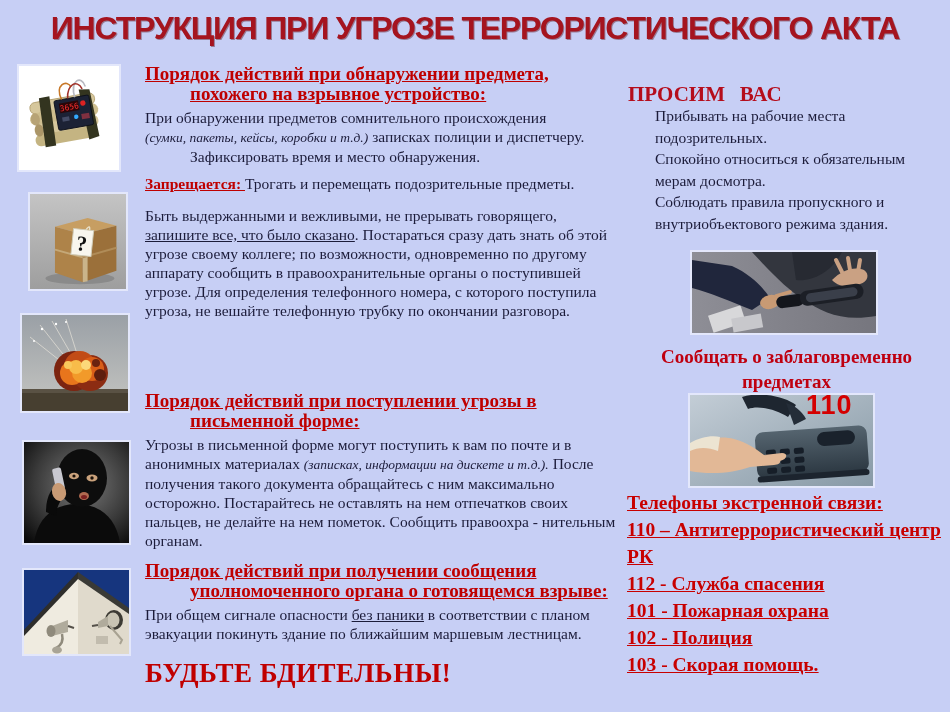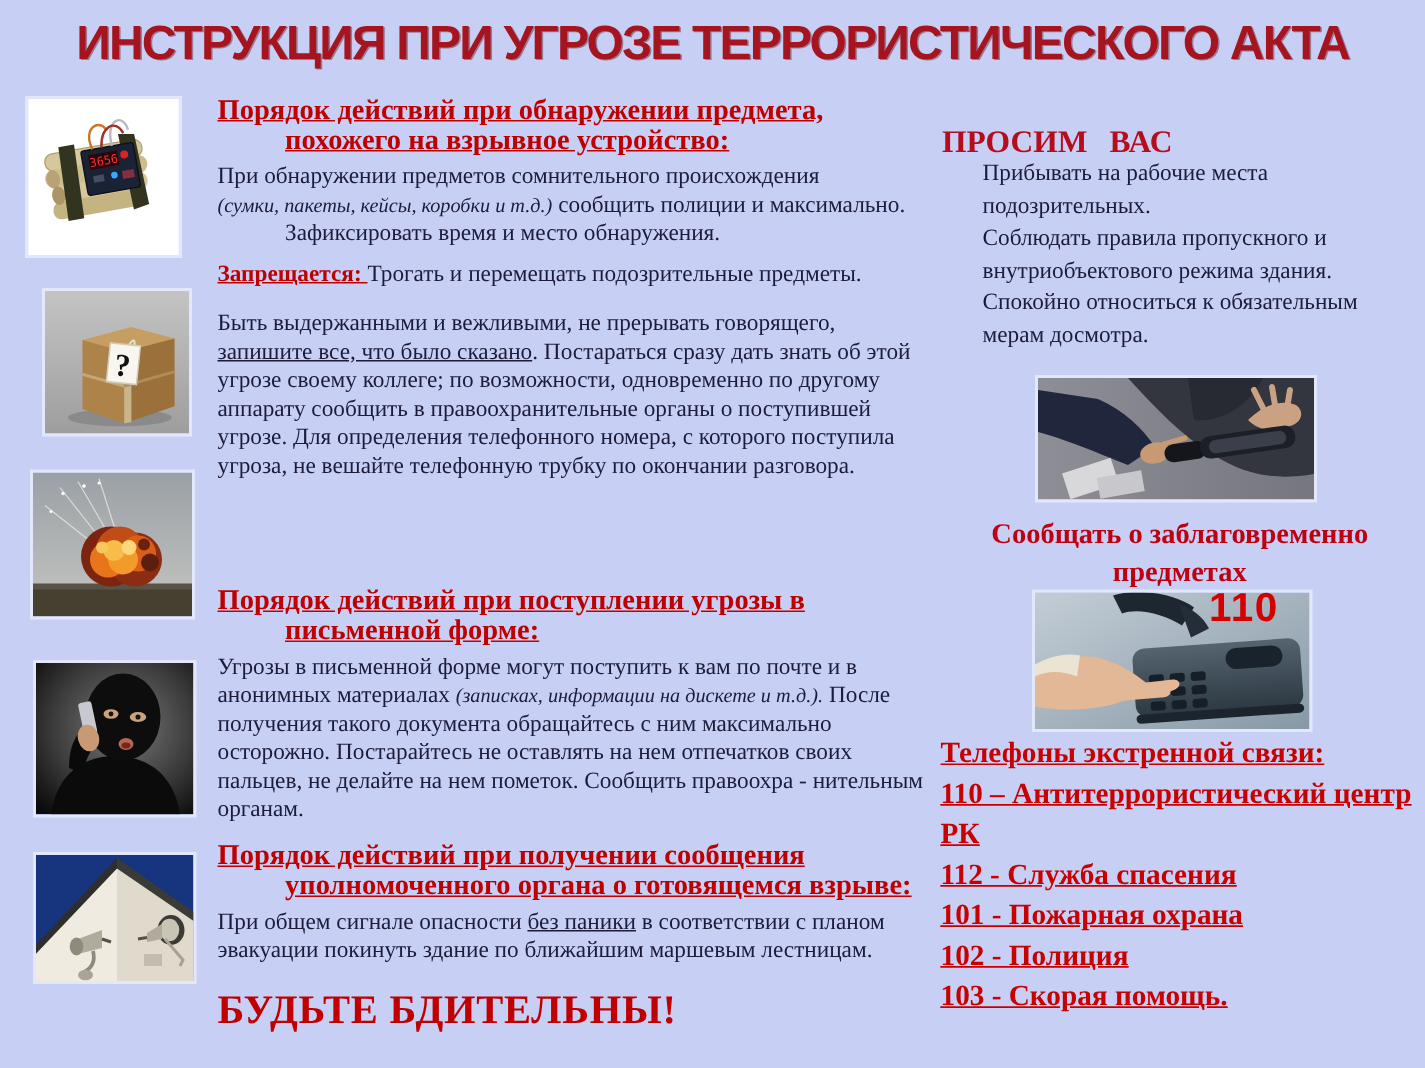--- a/index.html
+++ b/index.html
@@ -193,21 +193,21 @@
       <line x1="74" y1="55" x2="68" y2="56" stroke="#55514a" stroke-width="2"></line>
       <rect x="72" y="66" width="12" height="8" fill="#c2bcae"></rect>
       <path d="M86,56 L98,70 L96,74" stroke="#a8a292" stroke-width="2" fill="none"></path>
     </svg>
   </div>
 
   <div class="sec" style="top:64px;">
     <div class="sec-h">Порядок действий при обнаружении предмета, похожего на взрывное устройство:</div>
     <div class="sec-b">
       <div>При обнаружении предметов сомнительного происхождения</div>
-      <div><span class="it">(сумки, пакеты, кейсы, коробки и т.д.)</span><span> сообщить полиции и максимально.</span></div>
+      <div><span class="it">(сумки, пакеты, кейсы, коробки и т.д.)</span><span> записках полиции и диспетчеру.</span></div>
       <div class="indent">Зафиксировать время и место обнаружения.</div>
     </div>
     <div class="sec-b forbidden">
       <span class="red-u">Запрещается: </span><span>Трогать и перемещать подозрительные предметы.</span>
     </div>
   </div>
 
   <div class="sec" style="top:202px;">
     <div class="sec-b">
       <span>Быть выдержанными и вежливыми, не прерывать говорящего, </span><span class="u">запишите все, что было сказано</span><span>. Постараться сразу дать знать об этой угрозе своему коллеге; по возможности, одновременно по другому аппарату сообщить в правоохранительные органы о поступившей угрозе. Для определения телефонного номера, с которого поступила угроза, не вешайте телефонную трубку по окончании разговора.</span>
@@ -227,22 +227,22 @@
       <span>При общем сигнале опасности </span><span class="u">без паники</span><span> в соответствии с планом эвакуации покинуть здание по ближайшим маршевым лестницам.</span>
     </div>
   </div>
 
   <div class="vigilant">БУДЬТЕ БДИТЕЛЬНЫ!</div>
 
   <div class="ask-h">ПРОСИМ ВАС</div>
 
   <div class="ask-list">
       <div>Прибывать на рабочие места подозрительных.</div>
+      <div>Спокойно относиться к обязательным мерам досмотра.</div>
       <div>Соблюдать правила пропускного и внутриобъектового режима здания.</div>
-      <div>Спокойно относиться к обязательным мерам досмотра.</div>
     </div>
 
   <div class="img-frame" style="left:690px;top:250px;width:188px;height:85px;">
     <svg viewBox="0 0 184 81">
       <defs>
         <linearGradient id="gbg" x1="0" y1="0" x2="1" y2="0">
           <stop offset="0" stop-color="#8e8e96"></stop>
             <stop offset="1" stop-color="#76767e"></stop>
         </linearGradient>
       </defs>

